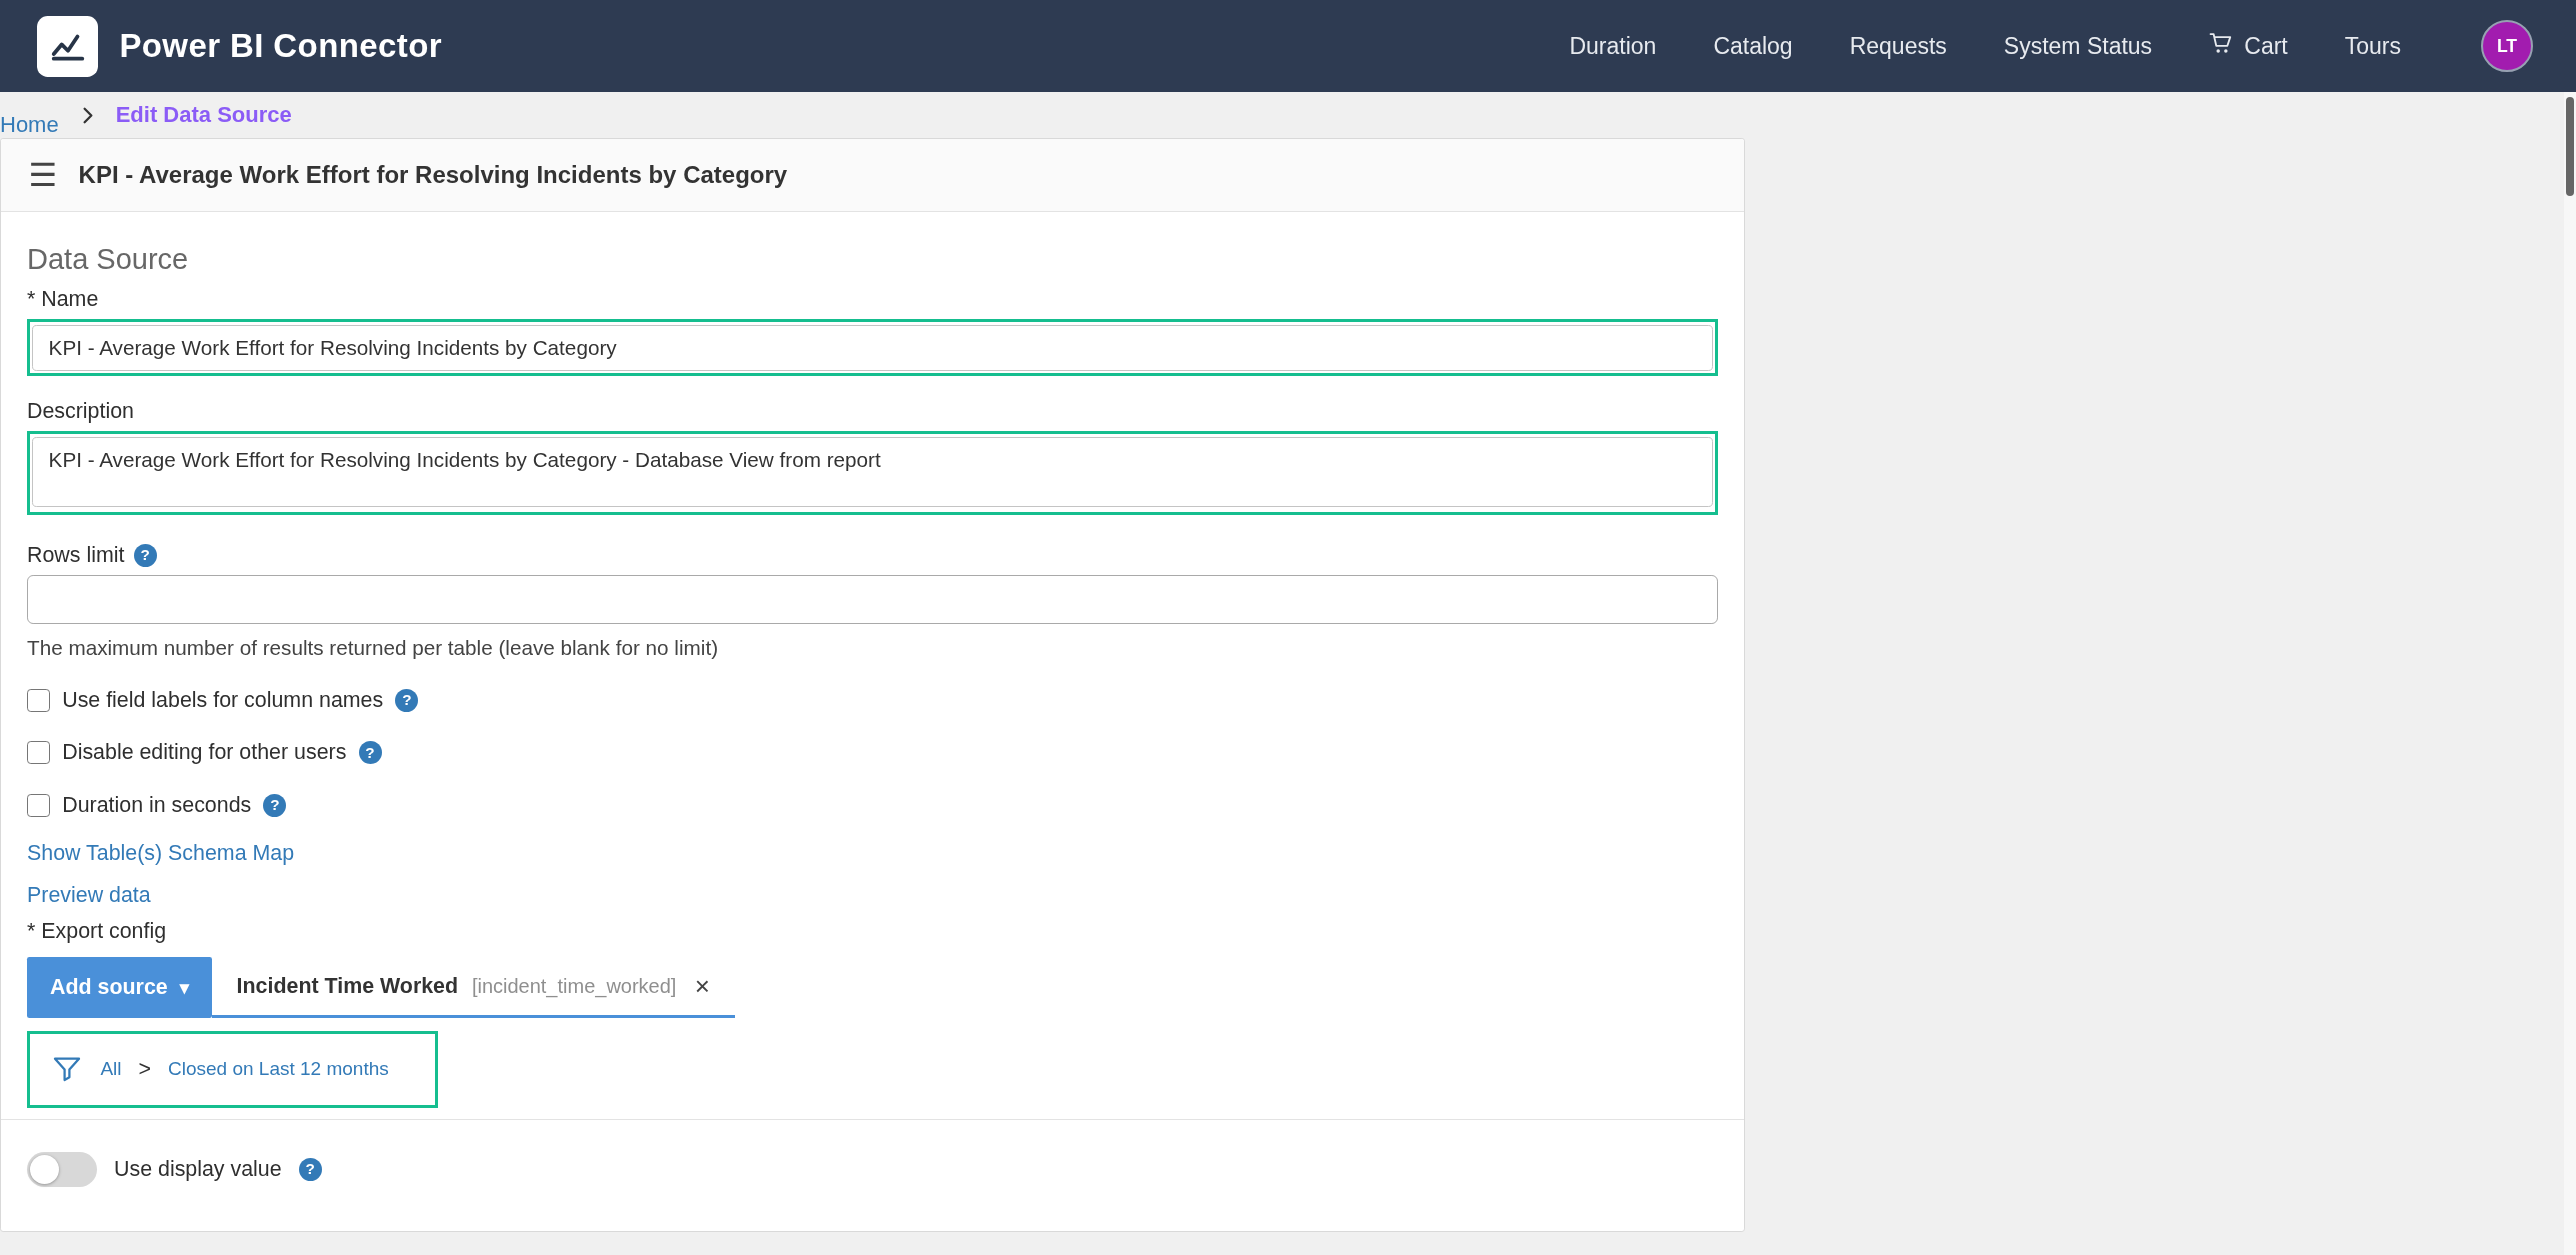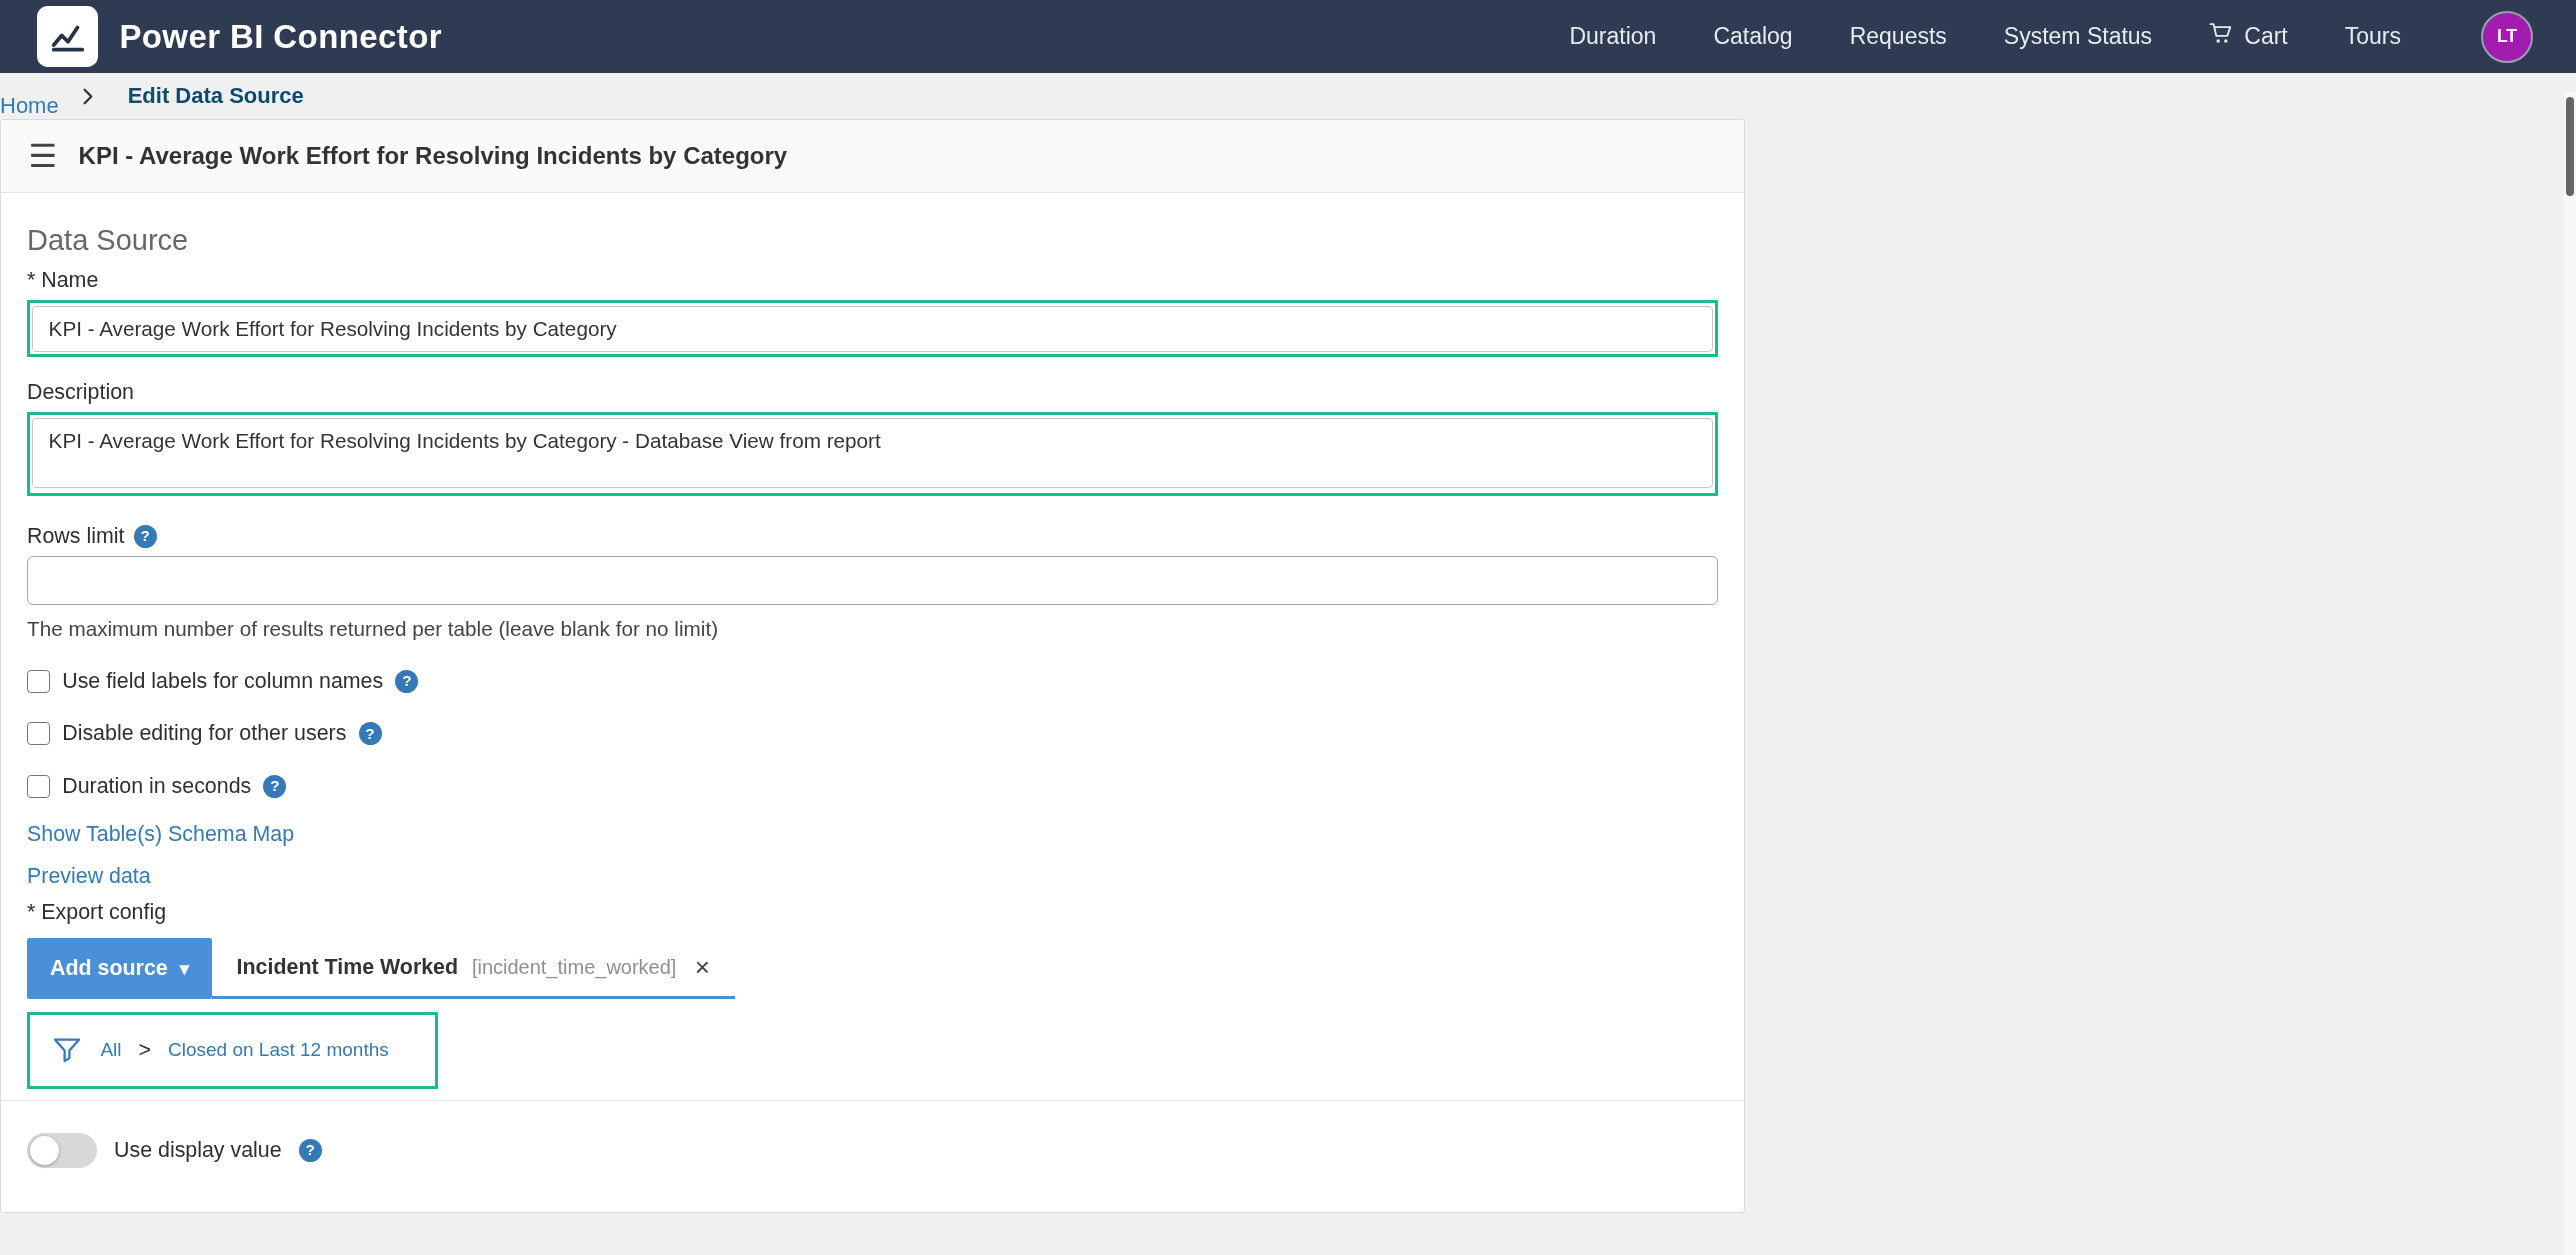--- a/index.html
+++ b/index.html
@@ -6,21 +6,21 @@
   html,body { margin:0; padding:0; }
   body {
     width:2576px; height:1256px; overflow:hidden;
     background:#f0f0f0;
     font-family:"Liberation Sans", sans-serif;
     color:#333;
   }
 
   
   .topbar {
-    height:73px; background:#2e3b52; color:#fff;
+    height:92px; background:#2e3b52; color:#fff;
     display:flex; align-items:center; padding:0 43px 0 37px;
   }
   .brand { display:flex; align-items:center; gap:21.4px; font-size:33px; font-weight:bold; letter-spacing:0.4px; }
   .logo-box {
     width:61px; height:61px; background:#ffffff; border-radius:10.7px;
     display:flex; align-items:center; justify-content:center;
   }
   .nav { margin-left:auto; display:flex; align-items:center; gap:57px; font-size:23px; color:#e7eaef; }
   .nav-item { display:flex; align-items:center; gap:10.7px; cursor:pointer; white-space:nowrap; }
   .avatar {
@@ -32,21 +32,21 @@
 
   
   .scrollbar-track { position:fixed; right:0; top:92px; width:12.2px; height:1164px; background:#f7f7f7; }
   .scrollbar-thumb { position:absolute; top:4.6px; right:2.3px; width:7.6px; height:99px; background:#666; border-radius:4.6px; }
 
   
   .breadcrumb {
     margin:38px 0 0 648; display:flex; align-items:center; gap:17px; font-size:22px;
   }
   .breadcrumb a { color:#337ab7; text-decoration:none;margin-top:20px; }
-  .crumb-current { font-weight:bold; color:#0c4a6e;margin-left:12px; }
+  .crumb-current { font-weight:bold; color:#8b5cf6; }
   .chev svg { display:block; }
 
   
   .card {
     margin:21.4px 0 0 630; width:1745px; height:1094px;
     background:#fff; border:0.8px solid #d9d9d9; border-radius:3.1px;
   }
   .card-header {
     display:flex; align-items:center; gap:21.4px;
     padding:20px 27.5px; background:#fafafa; border-bottom:0.8px solid #e3e3e3;

